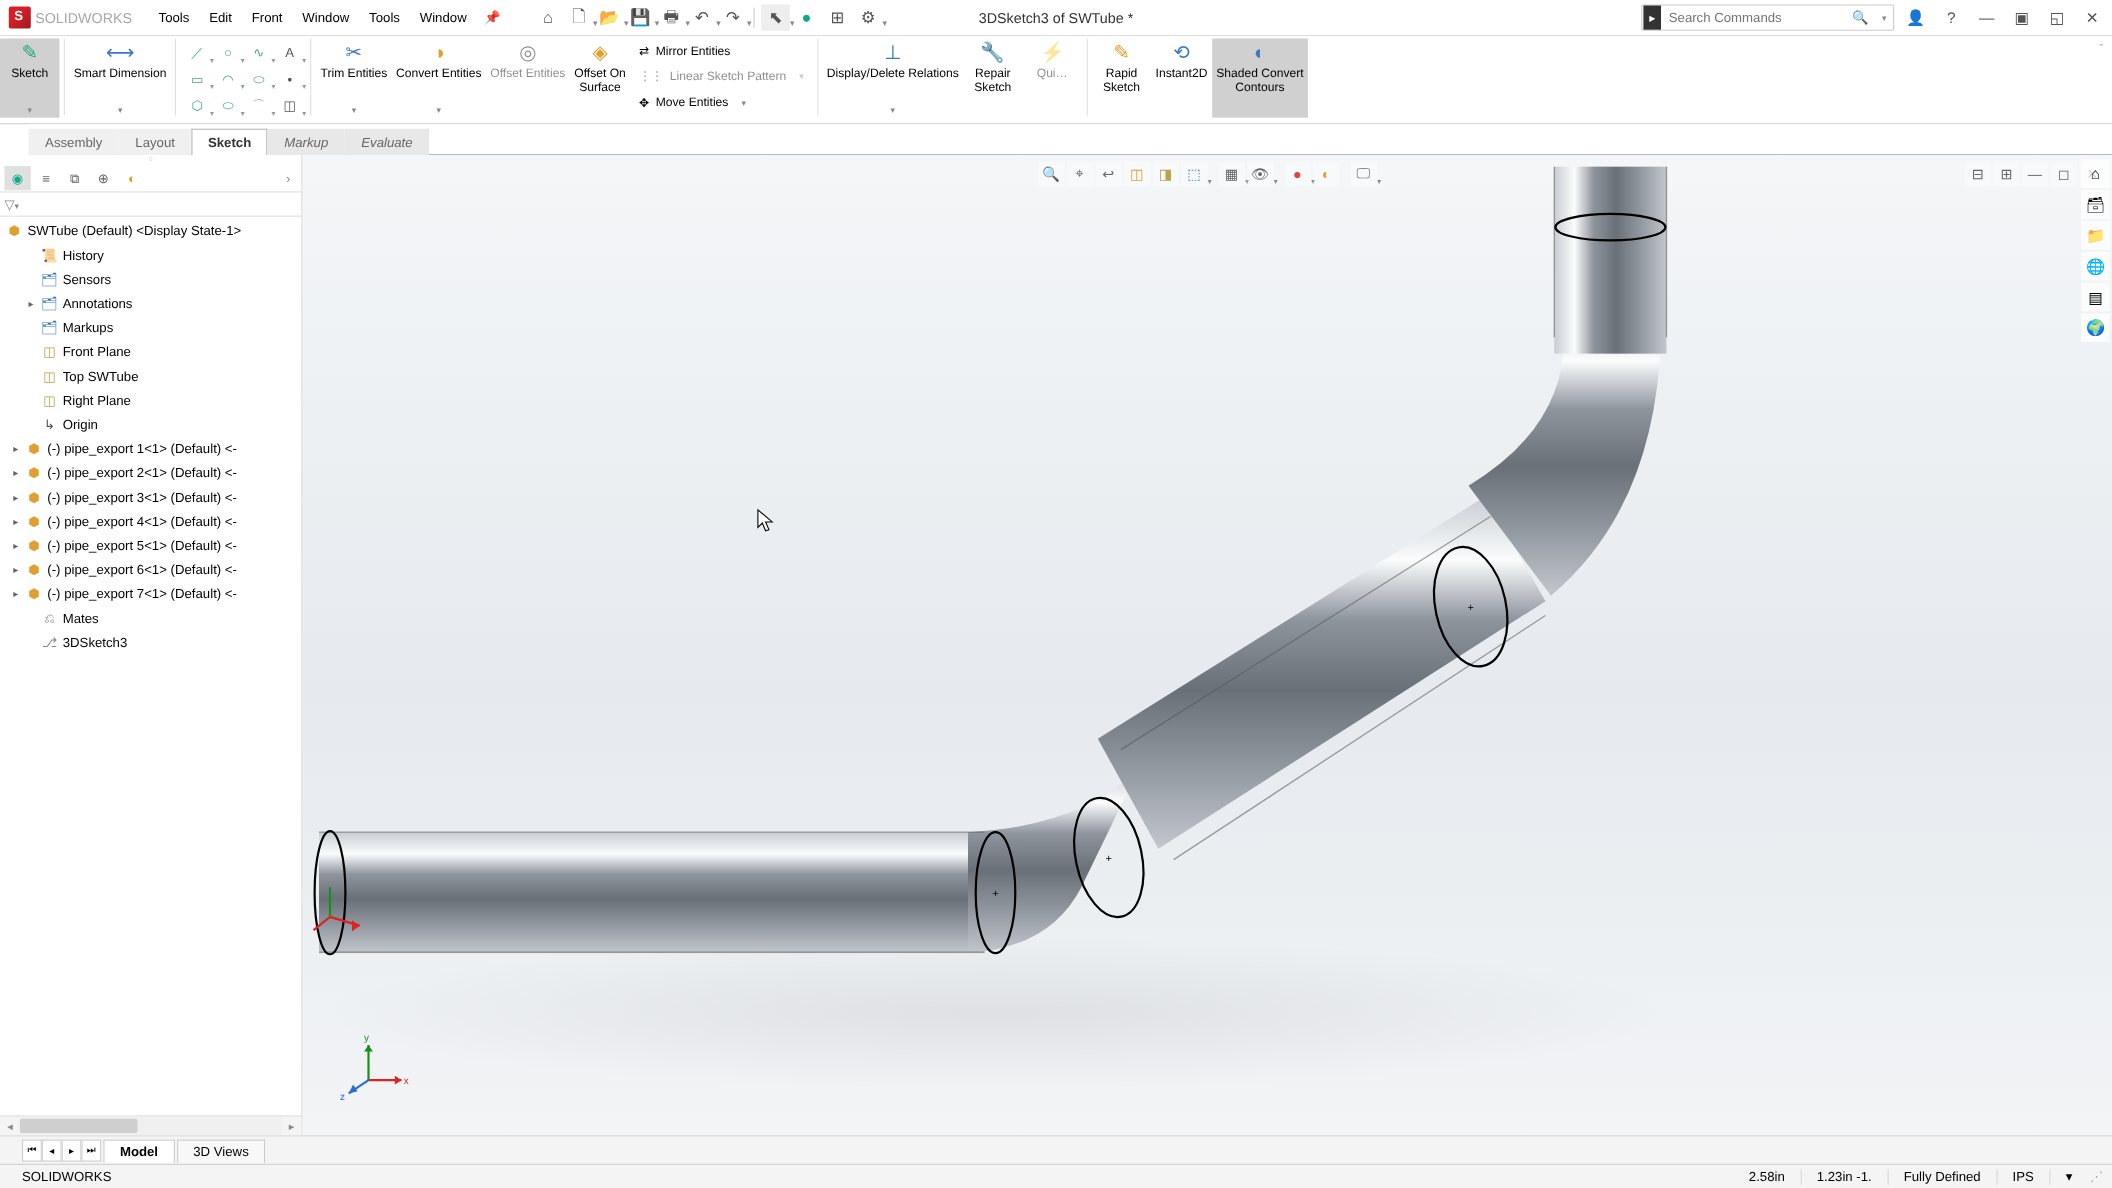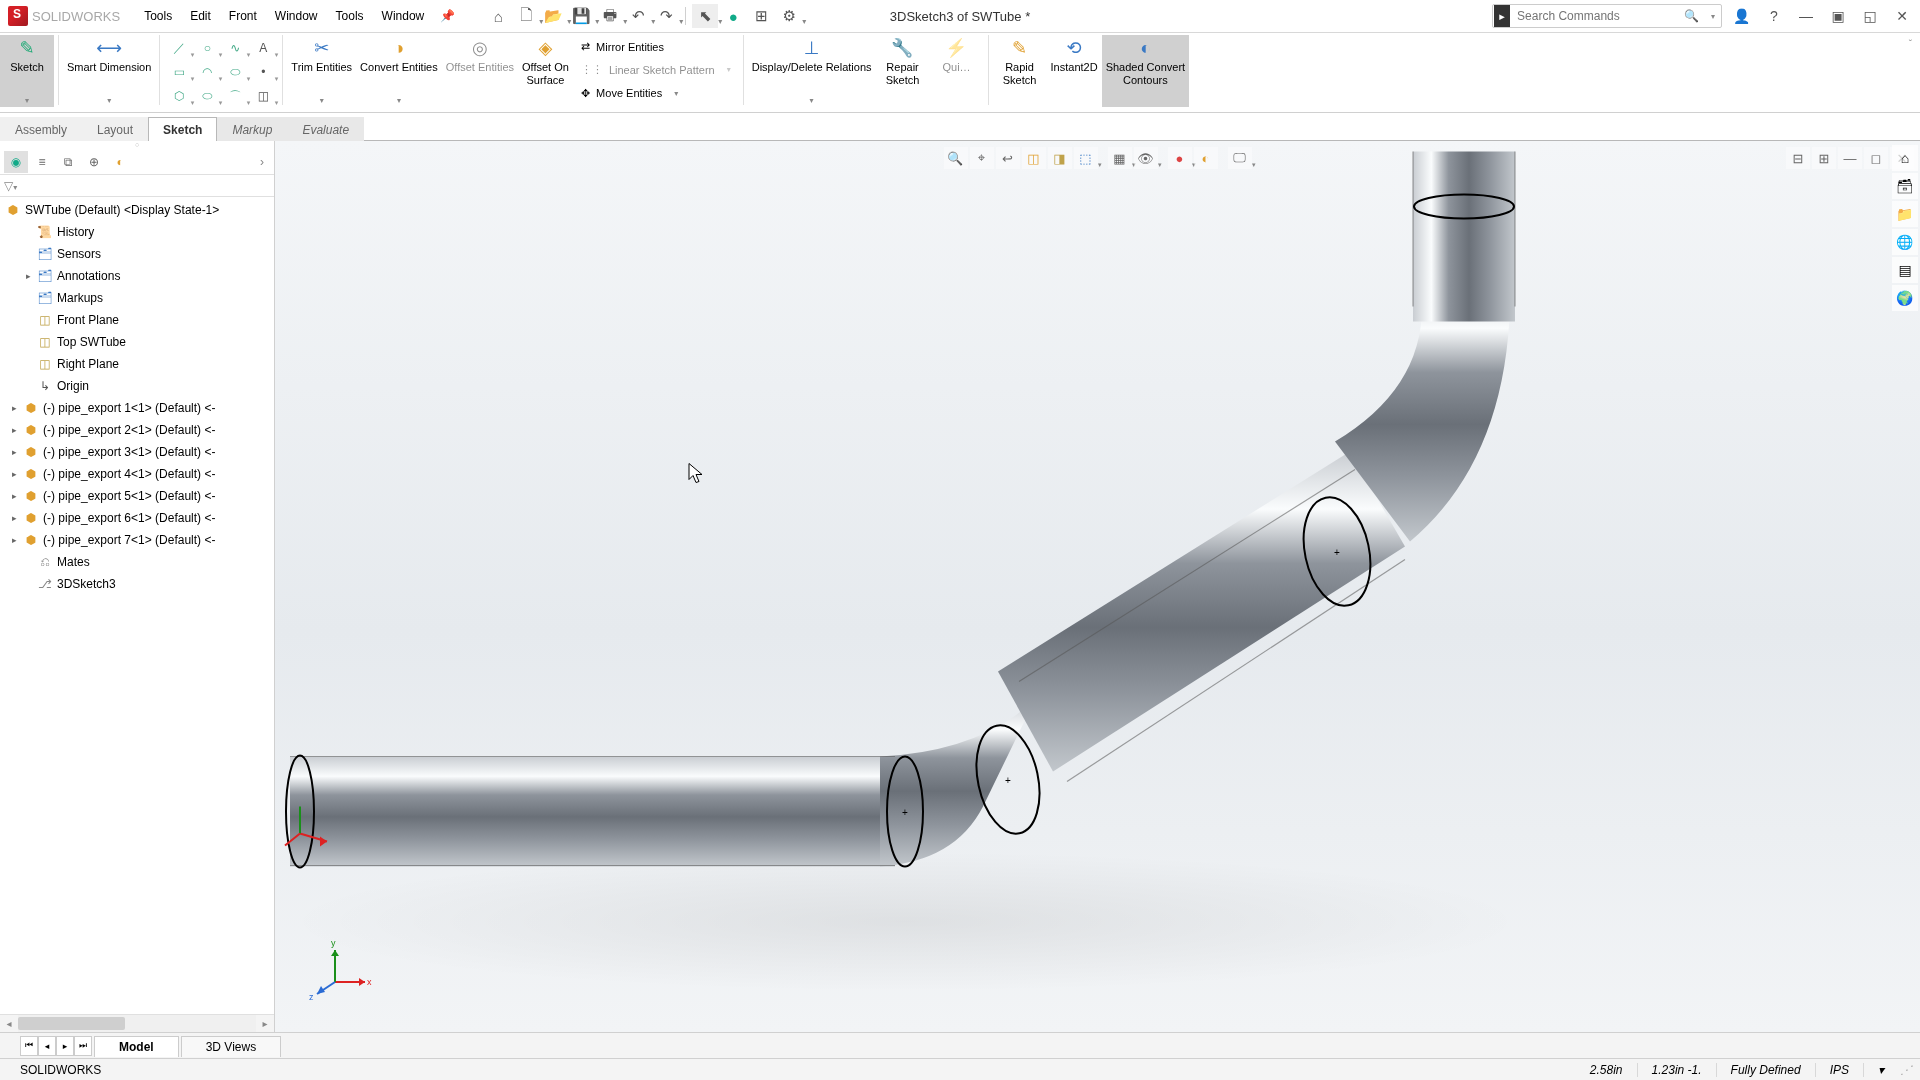--- a/index.html
+++ b/index.html
@@ -37,21 +37,21 @@
 .ribbon-sep { width:1px; background:#e0e0e0; height:70px; margin:0 4px; }
 .ribbon-grid { display:grid; grid-template-columns:repeat(4,26px); grid-template-rows:repeat(3,22px); gap:2px; padding:2px; }
 .ribbon-mini { width:26px; height:22px; display:flex; align-items:center; justify-content:center; cursor:pointer; position:relative; color:#4a8; }
 .ribbon-mini::after { content:'▾'; font-size:7px; position:absolute; right:-2px; bottom:0; color:#999; }
 .ribbon-list { display:flex; flex-direction:column; justify-content:space-around; height:70px; padding:0 4px; }
 .ribbon-list-item { display:flex; align-items:center; gap:6px; font-size:11px; padding:1px 4px; cursor:pointer; }
 .ribbon-list-item.disabled { opacity:.45; }
 .ribbon-end { margin-left:auto; display:flex; align-items:flex-start; padding:4px 8px; gap:10px; font-size:10px; color:#888; }
 
 
-.tabbar { height:28px; display:flex; align-items:flex-end; background:#fff; border-bottom:1px solid #b8b8b8; }
+.tabbar { height:28px; display:flex; align-items:flex-end; background:#fff; border-bottom:1px solid #b8b8b8;margin-left:26px; }
 .page-tab { padding:5px 14px 4px; font-size:12px; border:1px solid transparent; border-bottom:none; cursor:pointer; position:relative; top:1px; background:#f0f0f0; color:#666; }
 .page-tab.active { background:#fff; border-color:#b8b8b8; font-weight:600; color:#333; }
 .page-tab.alt { background:#e8e8e8;font-style:italic; }
 
 
 .main { display:flex; height:calc(1080px - 33px - 80px - 28px - 26px - 22px); position:relative; }
 .tree-panel { width:275px; background:#fff; border-right:1px solid #d0d0d0; display:flex; flex-direction:column; position:relative; }
 .tree-toolbar { height:26px; display:flex; align-items:center; border-bottom:1px solid #e0e0e0; padding:0 4px; gap:2px; }
 .tree-tb-btn { width:24px; height:22px; display:flex; align-items:center; justify-content:center; cursor:pointer; color:#666; }
 .tree-tb-btn.active { background:#e0e0e0; }
@@ -75,28 +75,28 @@
 .view-corner-btns { position:absolute; top:6px; right:6px; display:flex; gap:2px; }
 .triad { position:absolute; left:30px; bottom:30px; width:70px; height:70px; }
 
 .right-rail { position:absolute; right:0; top:0; width:28px; display:flex; flex-direction:column; gap:2px; padding-top:4px; }
 .rail-btn { width:26px; height:26px; display:flex; align-items:center; justify-content:center; cursor:pointer; font-size:14px; background:rgba(255,255,255,.7); }
 
 
 .bottom-tabbar { height:26px; display:flex; align-items:center; background:#f4f4f4; border-top:1px solid #d0d0d0; }
 .bt-nav { display:flex; }
 .bt-nav-btn { width:18px; height:20px; display:flex; align-items:center; justify-content:center; border:1px solid #ccc; font-size:9px; cursor:pointer; background:#fff; }
-.bt-tab { padding:3px 24px; font-size:12px; border:1px solid #ccc; border-bottom:none; cursor:pointer; background:#f8f8f8; margin-left:2px; position:relative; top:1px; }
+.bt-tab { padding:3px 14px; font-size:12px; border:1px solid #ccc; border-bottom:none; cursor:pointer; background:#f8f8f8; margin-left:2px; position:relative; top:1px; }
 .bt-tab.active { background:#fff; font-weight:600; }
 
 
 .statusbar { height:22px; display:flex; align-items:center; background:#f4f4f4; border-top:1px solid #d0d0d0; font-size:12px; padding:0 6px; }
 .status-item { padding:0 14px; border-left:1px solid #d8d8d8; }
 .status-item:first-child { border-left:none; }
-.status-right { margin-left:auto; display:flex;font-style:italic; }
+.status-right { margin-left:auto; display:flex; }
 .drag-handle { width:16px; text-align:center; color:#aaa; }
 
 svg { display:block; }
 </style>
 </head>
 <body>
 
 <div class="menubar">
   <div class="logo">
     <div class="logo-cube"></div>

